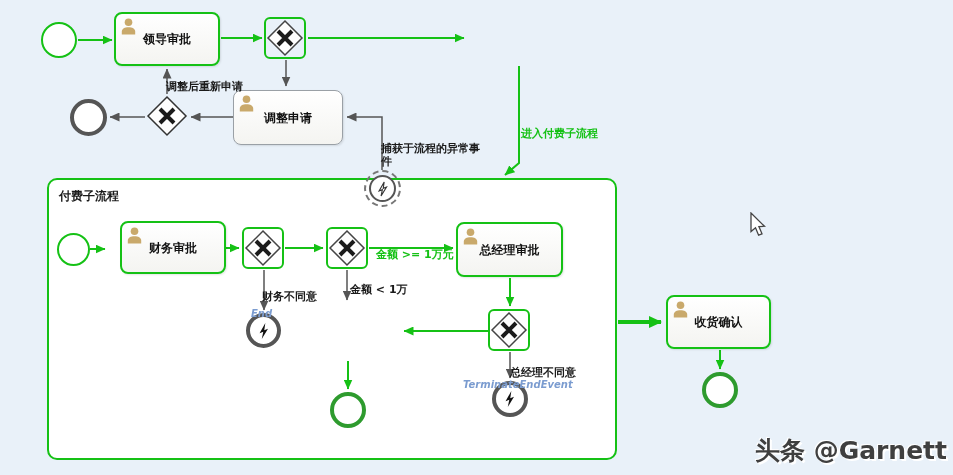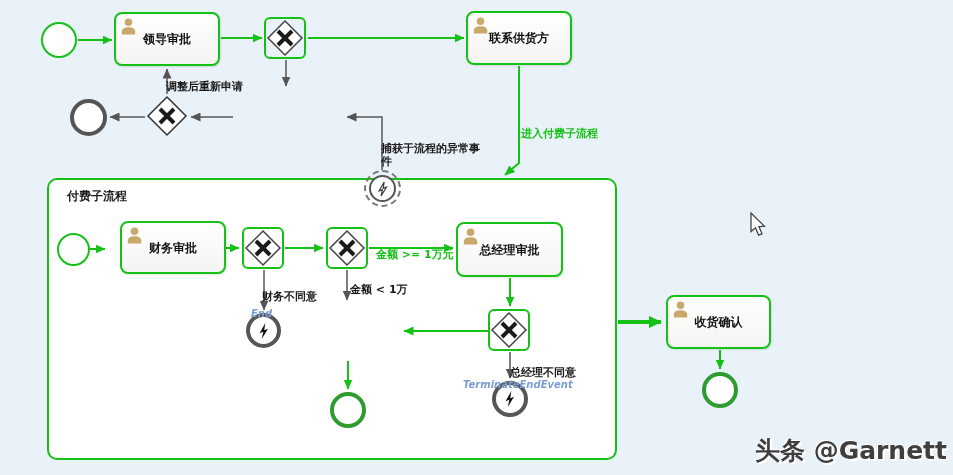--- a/index.html
+++ b/index.html
@@ -2,21 +2,21 @@
 <html><head>
 <meta charset="utf-8">
 <style>
   * { margin:0; padding:0; box-sizing:border-box; }
   html,body { width:953px; height:475px; }
   .stage { position:relative; width:953px; height:475px; background:#e9f1f9;
            font-family:"DejaVu Sans","Liberation Sans",sans-serif; overflow:hidden; }
 
   .subprocess { position:absolute; left:47px; top:178px; width:570px; height:282px;
                 background:#ffffff; border:2px solid #15c115; border-radius:10px; z-index:1; }
-  .sp-title { position:absolute; left:10px; top:8px; font-size:12px; font-weight:bold; color:#1a1a1a;margin-left:8px; }
+  .sp-title { position:absolute; left:10px; top:8px; font-size:12px; font-weight:bold; color:#1a1a1a; }
 
   svg.edges { position:absolute; left:0; top:0; z-index:2; pointer-events:none; }
 
   .node { position:absolute; z-index:3; }
 
   .task { border:2px solid #15c115; border-radius:8px;
           background:linear-gradient(180deg,#ffffff 0%,#f4f4f1 100%);
           box-shadow:1px 1px 2px rgba(0,0,0,0.10);padding-left:9px; }
   .task.gray { border:1px solid #9aa0a6; }
   .picon { position:absolute; left:5px; top:4px; line-height:0; }
@@ -163,26 +163,26 @@
       </svg>
   </div>
 
   <div class="node task" style="left:114px;top:12px;width:106px;height:54px">
     <span class="picon"><svg width="15" height="17" viewBox="0 0 15 17">
           <circle cx="7.5" cy="4.2" r="3.8" fill="#c9a96b"></circle>
           <path d="M0.8,16.5 V13.5 C0.8,10.8 3.8,9.3 7.5,9.3 C11.2,9.3 14.2,10.8 14.2,13.5 V16.5 Z" fill="#c9a96b"></path>
         </svg></span>
     <span class="tlbl">领导审批</span>
   </div>
-  <div class="node task" style="left:466px;top:11px;width:106px;height:54px">
-    <span class="picon"><svg width="15" height="17" viewBox="0 0 15 17">
-          <circle cx="7.5" cy="4.2" r="3.8" fill="#c9a96b"></circle>
-          <path d="M0.8,16.5 V13.5 C0.8,10.8 3.8,9.3 7.5,9.3 C11.2,9.3 14.2,10.8 14.2,13.5 V16.5 Z" fill="#c9a96b"></path>
-        </svg></span>
-    <span class="tlbl">联系供货方</span>
+  <div class="node task gray" style="left:233px;top:90px;width:110px;height:55px">
+    <span class="picon"><svg width="15" height="17" viewBox="0 0 15 17">
+          <circle cx="7.5" cy="4.2" r="3.8" fill="#c9a96b"></circle>
+          <path d="M0.8,16.5 V13.5 C0.8,10.8 3.8,9.3 7.5,9.3 C11.2,9.3 14.2,10.8 14.2,13.5 V16.5 Z" fill="#c9a96b"></path>
+        </svg></span>
+    <span class="tlbl">调整申请</span>
   </div>
   <div class="node task" style="left:120px;top:221px;width:106px;height:53px">
     <span class="picon"><svg width="15" height="17" viewBox="0 0 15 17">
           <circle cx="7.5" cy="4.2" r="3.8" fill="#c9a96b"></circle>
           <path d="M0.8,16.5 V13.5 C0.8,10.8 3.8,9.3 7.5,9.3 C11.2,9.3 14.2,10.8 14.2,13.5 V16.5 Z" fill="#c9a96b"></path>
         </svg></span>
     <span class="tlbl">财务审批</span>
   </div>
   <div class="node task" style="left:456px;top:222px;width:107px;height:55px">
     <span class="picon"><svg width="15" height="17" viewBox="0 0 15 17">

